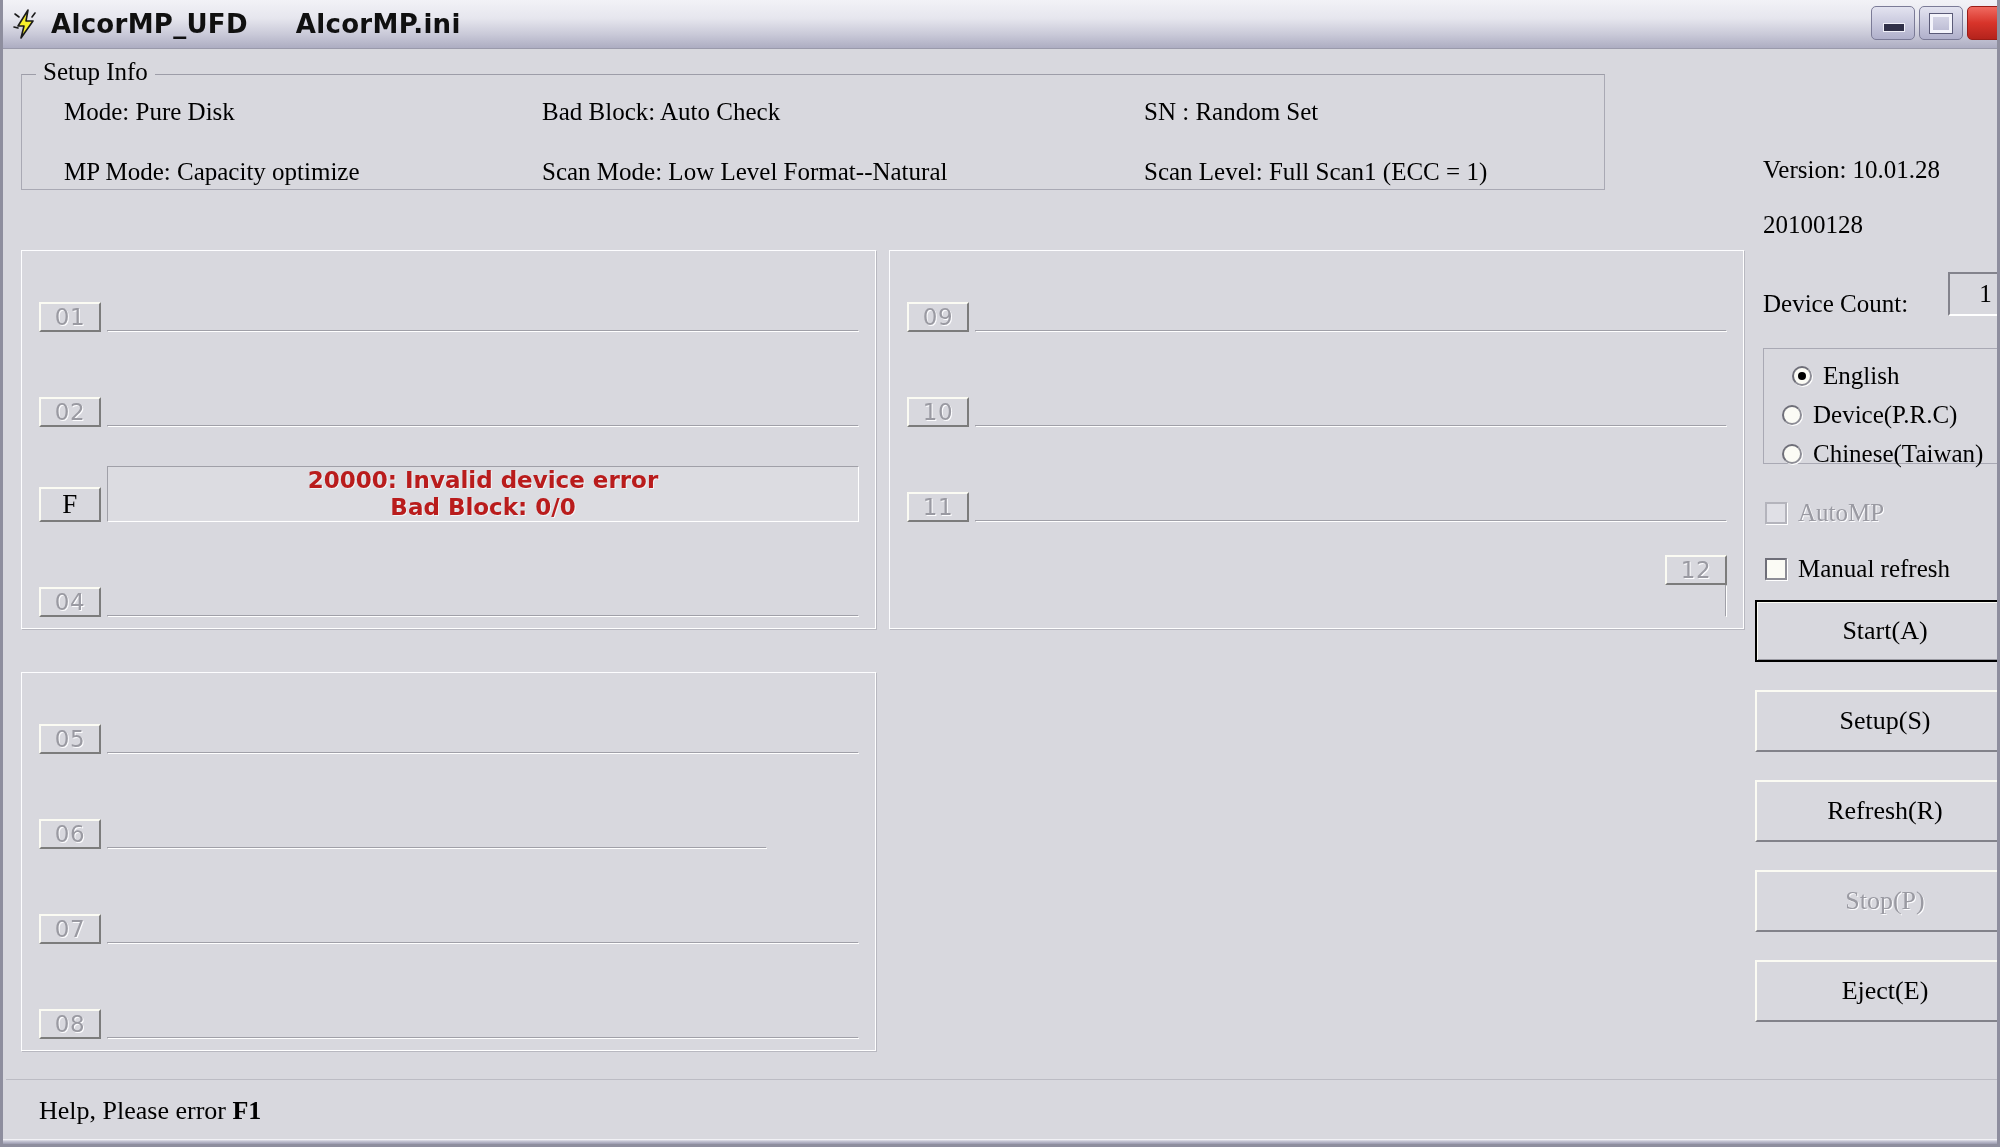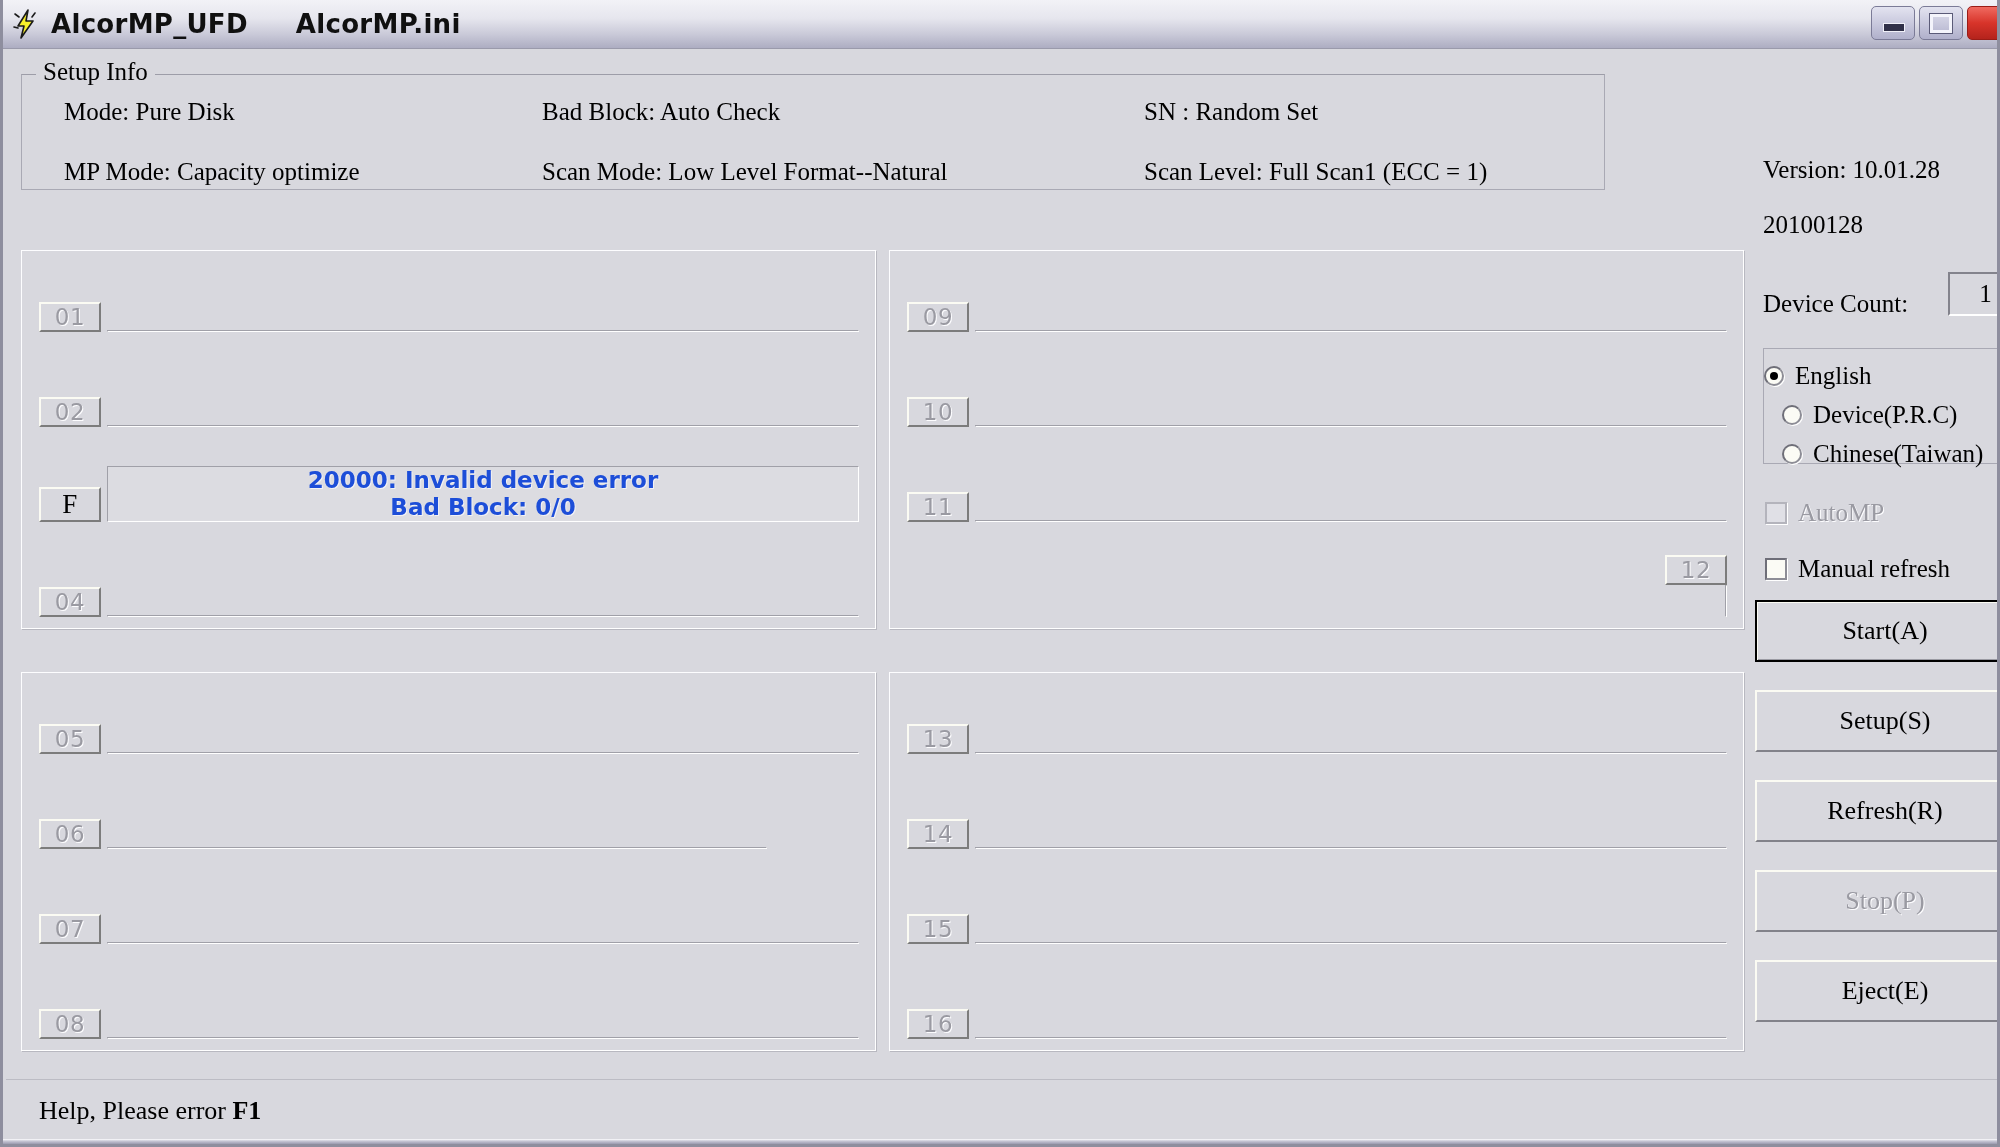--- a/index.html
+++ b/index.html
@@ -194,21 +194,21 @@
     flex-direction: column;
     align-items: center;
     justify-content: center;
     overflow: hidden;
   }
   .slot-field .msg {
     font-family: "DejaVu Sans", sans-serif;
     font-weight: bold;
     font-size: 23px;
     line-height: 27px;
-    color: #1d4ed8;
+    color: #b91c1c;
     text-shadow: 1px 1px 0 #f2f2f6;
     white-space: nowrap;
   }
 
   
   #sidebar {
     position: absolute;
     left: 1752px;
     top: 60px;
     width: 248px;
@@ -442,49 +442,31 @@
     <div class="slot-row" style="left:17px; top:209px; width:820px;">
       <div class="slot-btn disabled">07</div>
       <div class="slot-field"></div>
     </div>
     <div class="slot-row" style="left:17px; top:304px; width:820px;">
       <div class="slot-btn disabled">08</div>
       <div class="slot-field"></div>
     </div>
   </div>
 
-  <div class="slot-panel" id="panel-d" style="left:886px; top:672px; width:856px; height:380px;">
-    <div class="slot-row" style="left:17px; top:19px;  width:820px;">
-      <div class="slot-btn disabled">13</div>
-      <div class="slot-field"></div>
-    </div>
-    <div class="slot-row" style="left:17px; top:114px; width:820px;">
-      <div class="slot-btn disabled">14</div>
-      <div class="slot-field"></div>
-    </div>
-    <div class="slot-row" style="left:17px; top:209px; width:820px;">
-      <div class="slot-btn disabled">15</div>
-      <div class="slot-field"></div>
-    </div>
-    <div class="slot-row" style="left:17px; top:304px; width:820px;">
-      <div class="slot-btn disabled">16</div>
-      <div class="slot-field"></div>
-    </div>
-  </div>
 
   <div id="sidebar">
 
     <span class="side-text" style="left:8px; top:97px;">Version: 10.01.28</span>
     <span class="side-text" style="left:8px; top:152px;">20100128</span>
 
     <span id="device-count-label">Device Count:</span>
     <div id="device-count-input">1</div>
 
     <div id="lang-group">
-      <div class="radio-row" style="left:0; top:14px;">
+      <div class="radio-row" style="left:28px; top:14px;">
         <span class="radio-mark on"></span>
         <span>English</span>
       </div>
       <div class="radio-row" style="left:18px; top:53px;">
         <span class="radio-mark"></span>
         <span>Device(P.R.C)</span>
       </div>
       <div class="radio-row" style="left:18px; top:92px;">
         <span class="radio-mark"></span>
         <span>Chinese(Taiwan)</span>

